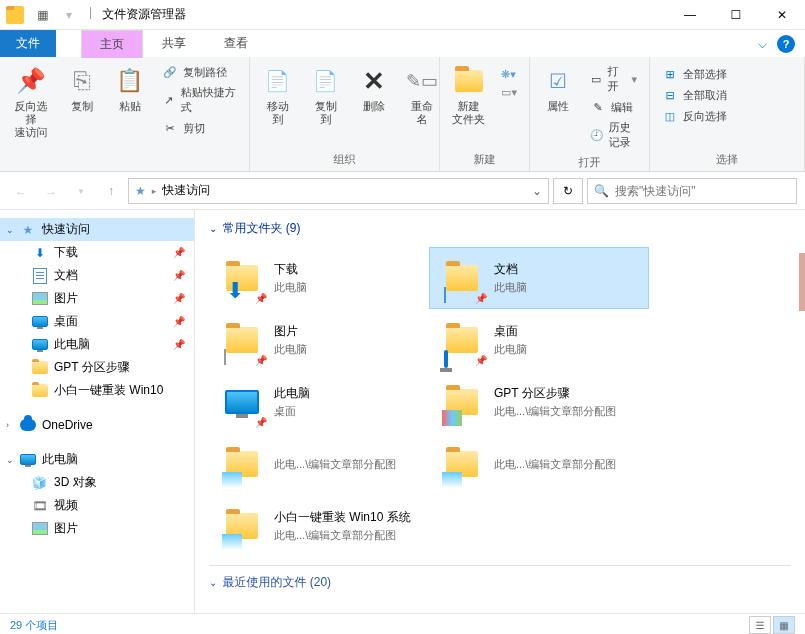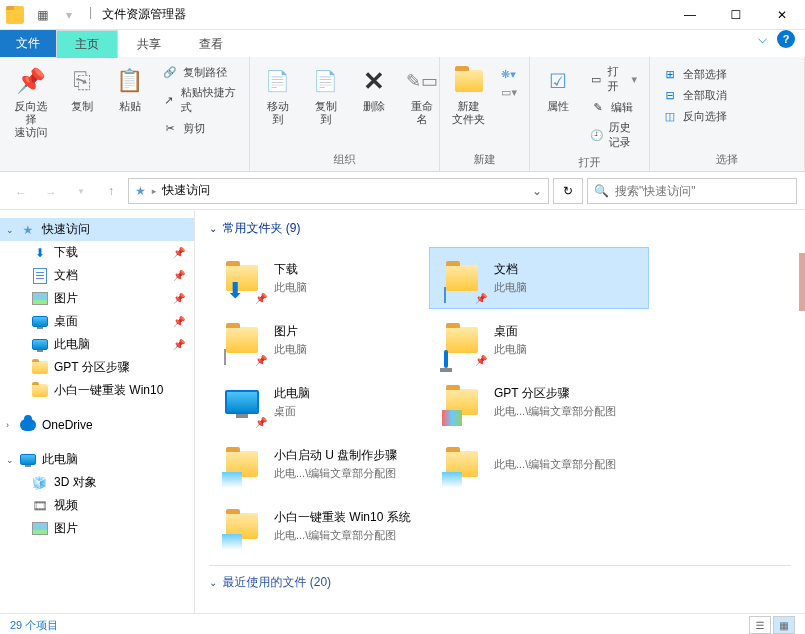--- a/index.html
+++ b/index.html
@@ -7,24 +7,24 @@
 .titlebar { height: 30px; display: flex; align-items: center; background: #fff; border-bottom: 1px solid #e5e5e5;}
 .tb-icon { width: 18px; height: 18px; margin: 0 5px 0 6px; background: #ffc83d; border-radius: 2px; position: relative;}
 .tb-icon::before { content: ''; position: absolute; top: 0; left: 0; width: 8px; height: 4px; background: #e8a33d; border-radius: 2px 0 0 0;}
 .qat { display: flex; gap: 6px; margin-left: 4px;}
 .qat-btn { width: 20px; height: 20px; display: flex; align-items: center; justify-content: center; color: #555;}
 .qat-sep { color: #999; margin: 0 4px;}
 .title-text { margin-left: 6px; font-size: 12px;}
 .wincontrols { margin-left: auto; display: flex;}
 .wc { width: 46px; height: 30px; display: flex; align-items: center; justify-content: center; color: #000;}
 
-.tabs-row { height: 27px; display: flex; align-items: flex-start; background: #fff; position: relative;}
+.tabs-row { height: 27px; display: flex; align-items: center; background: #fff; position: relative;}
 .file-tab { background: #1979ca; color: #fff; padding: 5px 16px; font-size: 12px;}
 .tab { padding: 5px 18px; font-size: 12px; color: #444; border: 1px solid transparent;}
-.tab.active { background: #5eead4; border: 1px solid #d8d8d8; border-bottom: none;}
+.tab.active { background: #f0abfc; border: 1px solid #d8d8d8; border-bottom: none; margin-left: 25px;}
 .tab-right { margin-left: auto; display:flex; align-items:center; gap:10px; padding-right:10px;}
 .help-btn { width:18px;height:18px;border-radius:50%;background:#0078d7;color:#fff;display:flex;align-items:center;justify-content:center;font-size:11px;font-weight:bold;}
 
 .ribbon { height: 115px; background: #f5f6f7; border-bottom: 1px solid #dadada; display:flex;}
 .rgroup { border-right: 1px solid #e0e0e0; padding: 4px 6px 2px; display:flex; flex-direction:column; justify-content:space-between;}
 .rgroup-content { display:flex; gap:4px; flex:1;}
 .rgroup-label { text-align:center; font-size:11px; color:#666; padding: 2px 0;}
 .rbig { display:flex; flex-direction:column; align-items:center; gap:3px; padding:4px 6px; min-width:44px;}
 .rbig-icon { width:32px; height:32px; display:flex; align-items:center; justify-content:center;}
 .rbig-label { font-size:11px; color:#444; text-align:center; line-height:1.2;}
@@ -414,21 +414,20 @@
             <div class="fi-name">GPT 分区步骤</div>
             <div class="fi-loc">此电...\编辑文章部分配图</div>
           </div>
       </div>
       <div class="folder-item">
         <div class="fi-icon">
             <div class="ic-folder"></div>
             <span style="position:absolute;bottom:0;left:4px;width:20px;height:16px;background:linear-gradient(#6cf,#fff);"></span>
           </div>
         <div class="fi-text">
-            <div class="fi-name">小白启动 U 盘制作步骤</div>
             <div class="fi-loc">此电...\编辑文章部分配图</div>
           </div>
       </div>
       <div class="folder-item">
         <div class="fi-icon">
             <div class="ic-folder"></div>
             <span style="position:absolute;bottom:0;left:4px;width:20px;height:16px;background:linear-gradient(#6cf,#fff);"></span>
           </div>
         <div class="fi-text">
             <div class="fi-loc">此电...\编辑文章部分配图</div>

